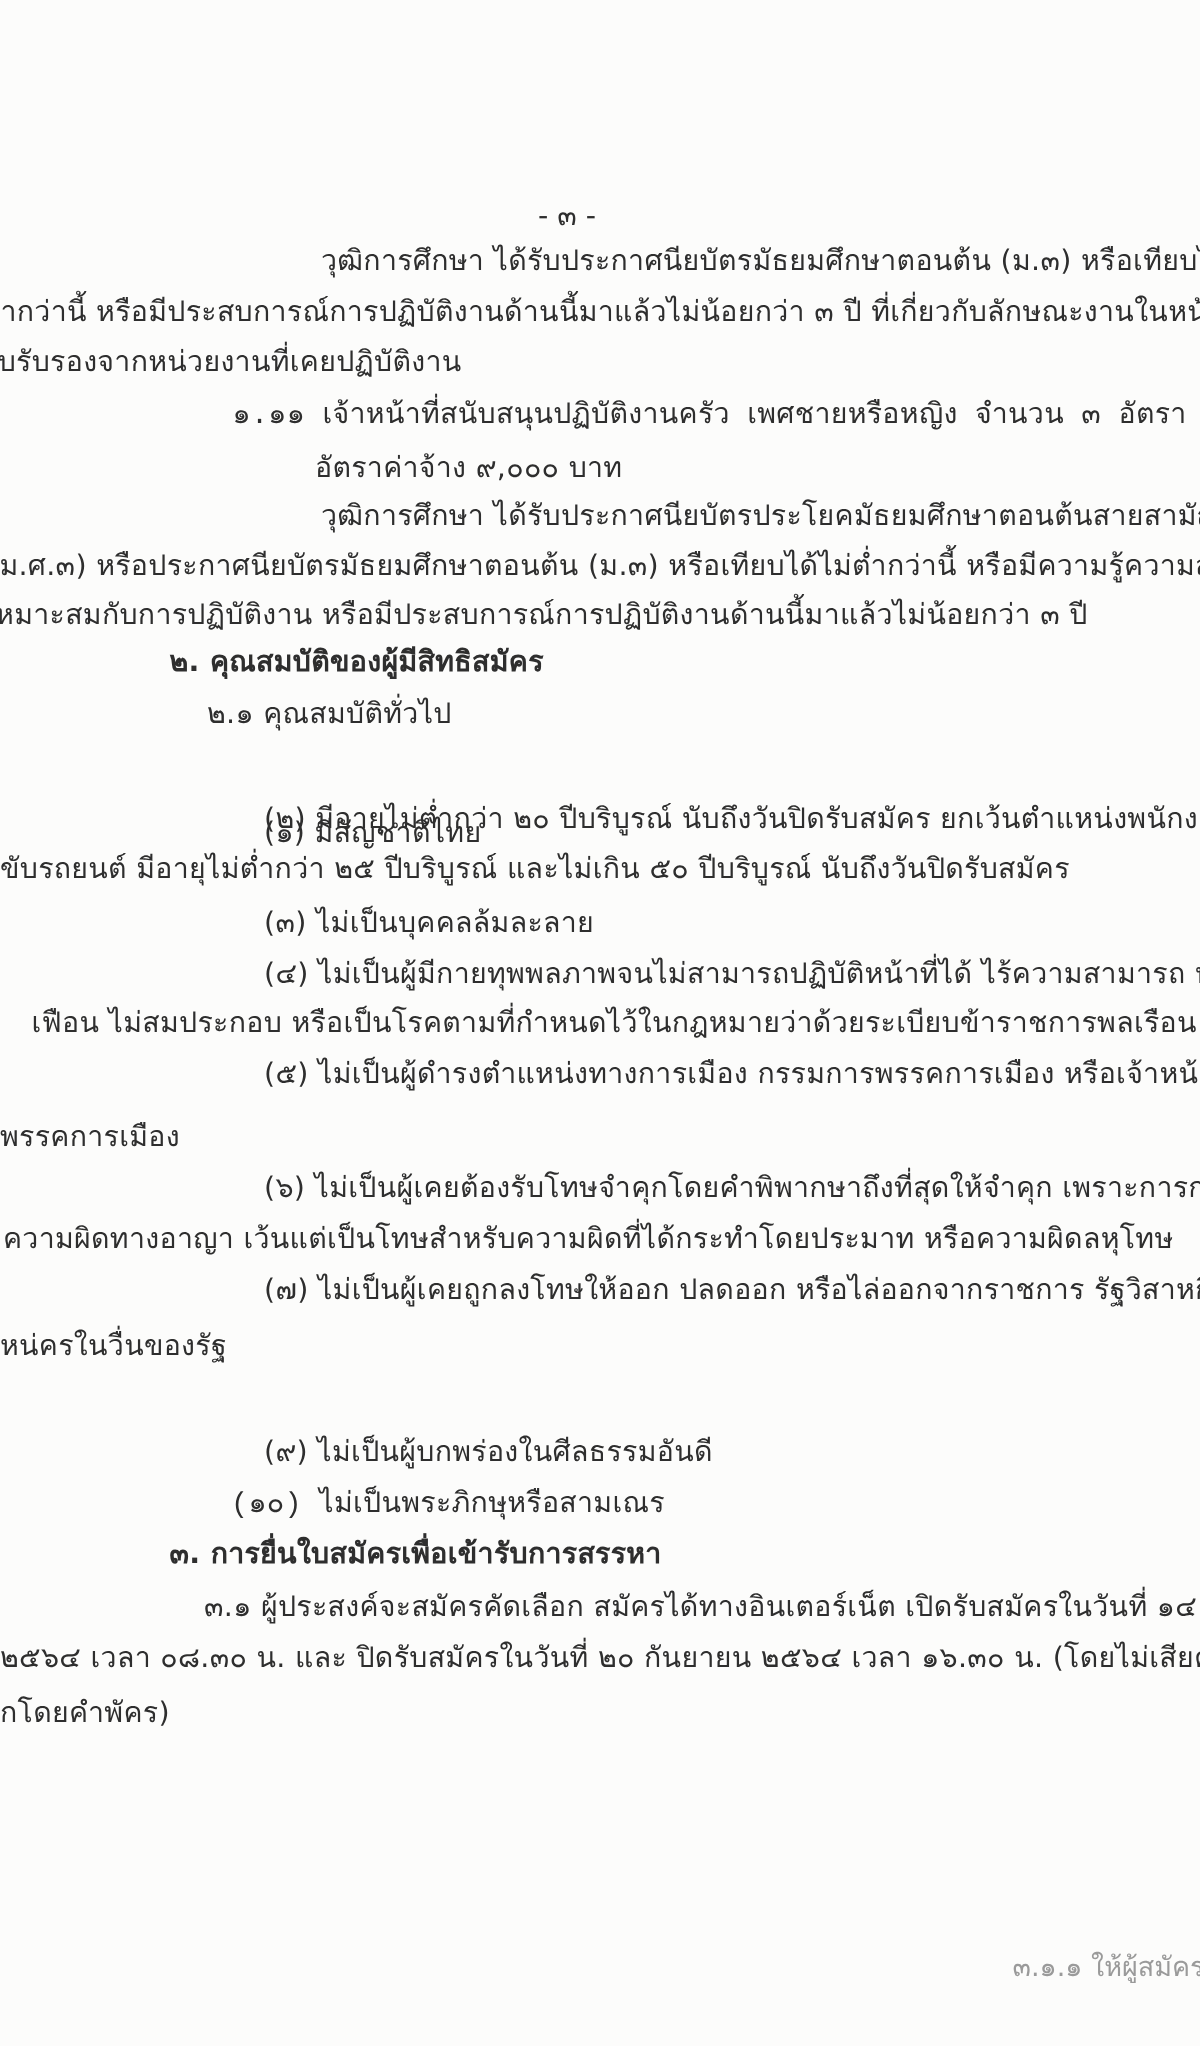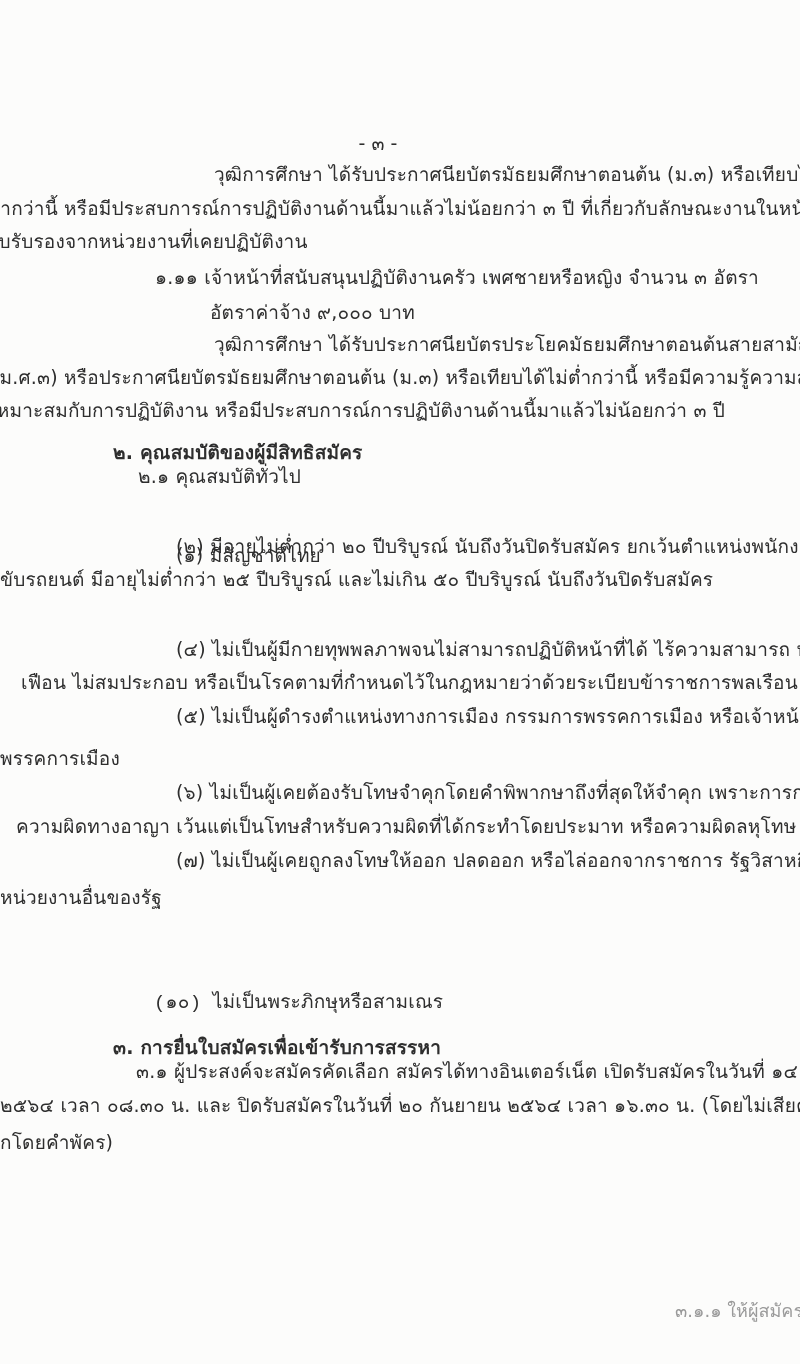--- a/index.html
+++ b/index.html
@@ -19,21 +19,20 @@
   }
   .line {
     position: absolute;
     white-space: nowrap;
     font-size: 19px;
     line-height: 24px;
     letter-spacing: 0.2px;
   }
   .bold {
     font-weight: 700;
-    margin-top: 11px;
   }
   .page-number {
     position: absolute;
     top: 128px;
     left: 378px;
     transform: translateX(-50%);
     font-size: 19px;
     white-space: nowrap;
   }
   .footer-note {
@@ -49,40 +48,42 @@
 <body>
 
 <div class="page">
 
   <div class="page-number">- ๓ -</div>
 
   <div class="line" style="top:162px; left:214px;">วุฒิการศึกษา ได้รับประกาศนียบัตรมัธยมศึกษาตอนต้น (ม.๓) หรือเทียบได้ไม่</div>
   <div class="line" style="top:196px; left:-12px;">ต่ำกว่านี้ หรือมีประสบการณ์การปฏิบัติงานด้านนี้มาแล้วไม่น้อยกว่า ๓ ปี ที่เกี่ยวกับลักษณะงานในหน้าที่โดยมี</div>
   <div class="line" style="top:229px; left:-11px;">ใบรับรองจากหน่วยงานที่เคยปฏิบัติงาน</div>
 
-  <div class="line" style="top:265px; left:155px;">๑.๑๑ เจ้าหน้าที่สนับสนุนปฏิบัติงานครัว เพศชายหรือหญิง จำนวน ๓ อัตรา</div>
+  <div class="line" style="top:265px; left:155px;font-family:Liberation Mono, monospace;">๑.๑๑ เจ้าหน้าที่สนับสนุนปฏิบัติงานครัว เพศชายหรือหญิง จำนวน ๓ อัตรา</div>
   <div class="line" style="top:300px; left:210px;text-align:center;">อัตราค่าจ้าง ๙,๐๐๐ บาท</div>
   <div class="line" style="top:332px; left:214px;">วุฒิการศึกษา ได้รับประกาศนียบัตรประโยคมัธยมศึกษาตอนต้นสายสามัญ</div>
   <div class="line" style="top:365px; left:-8px;">(ม.ศ.๓) หรือประกาศนียบัตรมัธยมศึกษาตอนต้น (ม.๓) หรือเทียบได้ไม่ต่ำกว่านี้ หรือมีความรู้ความสามารถและ</div>
   <div class="line" style="top:398px; left:-10px;">เหมาะสมกับการปฏิบัติงาน หรือมีประสบการณ์การปฏิบัติงานด้านนี้มาแล้วไม่น้อยกว่า ๓ ปี</div>
 
   <div class="line bold" style="top:429px; left:113px;">๒. คุณสมบัติของผู้มีสิทธิสมัคร</div>
   <div class="line" style="top:464px; left:138px;">๒.๑ คุณสมบัติทั่วไป</div>
 
   <div class="line" style="top:499px; left:176px;margin-top:44px;">(๑) มีสัญชาติไทย</div>
   <div class="line" style="top:534px; left:176px;">(๒) มีอายุไม่ต่ำกว่า ๒๐ ปีบริบูรณ์ นับถึงวันปิดรับสมัคร ยกเว้นตำแหน่งพนักงาน</div>
   <div class="line" style="top:567px; left:0px;">ขับรถยนต์ มีอายุไม่ต่ำกว่า ๒๕ ปีบริบูรณ์ และไม่เกิน ๕๐ ปีบริบูรณ์ นับถึงวันปิดรับสมัคร</div>
+  <div class="line" style="top:603px; left:176px;">(๓) ไม่เป็นบุคคลล้มละลาย</div>
   <div class="line" style="top:637px; left:176px;">(๔) ไม่เป็นผู้มีกายทุพพลภาพจนไม่สามารถปฏิบัติหน้าที่ได้ ไร้ความสามารถ หรือจิตฟั่น</div>
   <div class="line" style="top:670px; left:0px;margin-left:21px;">เฟือน ไม่สมประกอบ หรือเป็นโรคตามที่กำหนดไว้ในกฎหมายว่าด้วยระเบียบข้าราชการพลเรือน</div>
   <div class="line" style="top:704px; left:176px;">(๕) ไม่เป็นผู้ดำรงตำแหน่งทางการเมือง กรรมการพรรคการเมือง หรือเจ้าหน้าที่ใน</div>
   <div class="line" style="top:746px; left:0px;">พรรคการเมือง</div>
   <div class="line" style="top:780px; left:176px;">(๖) ไม่เป็นผู้เคยต้องรับโทษจำคุกโดยคำพิพากษาถึงที่สุดให้จำคุก เพราะการกระทำ</div>
-  <div class="line" style="top:814px; left:16px;">ความผิดทางอาญา เว้นแต่เป็นโทษสำหรับความผิดที่ได้กระทำโดยประมาท หรือความผิดลหุโทษ</div>
+  <div class="line" style="top:814px; left:2px;">ความผิดทางอาญา เว้นแต่เป็นโทษสำหรับความผิดที่ได้กระทำโดยประมาท หรือความผิดลหุโทษ</div>
   <div class="line" style="top:848px; left:176px;">(๗) ไม่เป็นผู้เคยถูกลงโทษให้ออก ปลดออก หรือไล่ออกจากราชการ รัฐวิสาหกิจ หรือ</div>
-  <div class="line" style="top:885px; left:0px;">หน่วยงานอื่นของรัฐ</div>
+  <div class="line" style="top:885px; left:0px;">หน่ครในวื่นของรัฐ</div>
+  <div class="line" style="top:956px; left:176px;">(๙) ไม่เป็นผู้บกพร่องในศีลธรรมอันดี</div>
   <div class="line" style="top:991px; left:154px;font-family:Liberation Mono, monospace;">(๑๐) ไม่เป็นพระภิกษุหรือสามเณร</div>
 
   <div class="line bold" style="top:1024px; left:113px;">๓. การยื่นใบสมัครเพื่อเข้ารับการสรรหา</div>
   <div class="line" style="top:1059px; left:136px;">๓.๑ ผู้ประสงค์จะสมัครคัดเลือก สมัครได้ทางอินเตอร์เน็ต เปิดรับสมัครในวันที่ ๑๔ กันยายน</div>
   <div class="line" style="top:1093px; left:0px;">๒๕๖๔ เวลา ๐๘.๓๐ น. และ ปิดรับสมัครในวันที่ ๒๐ กันยายน ๒๕๖๔ เวลา ๑๖.๓๐ น. (โดยไม่เสียค่าธรรมเนียม</div>
   <div class="line" style="top:1130px; left:0px;">กโดยคำพัคร)</div>
 
   <div class="footer-note">๓.๑.๑ ให้ผู้สมัคร.</div>
 
 </div>

